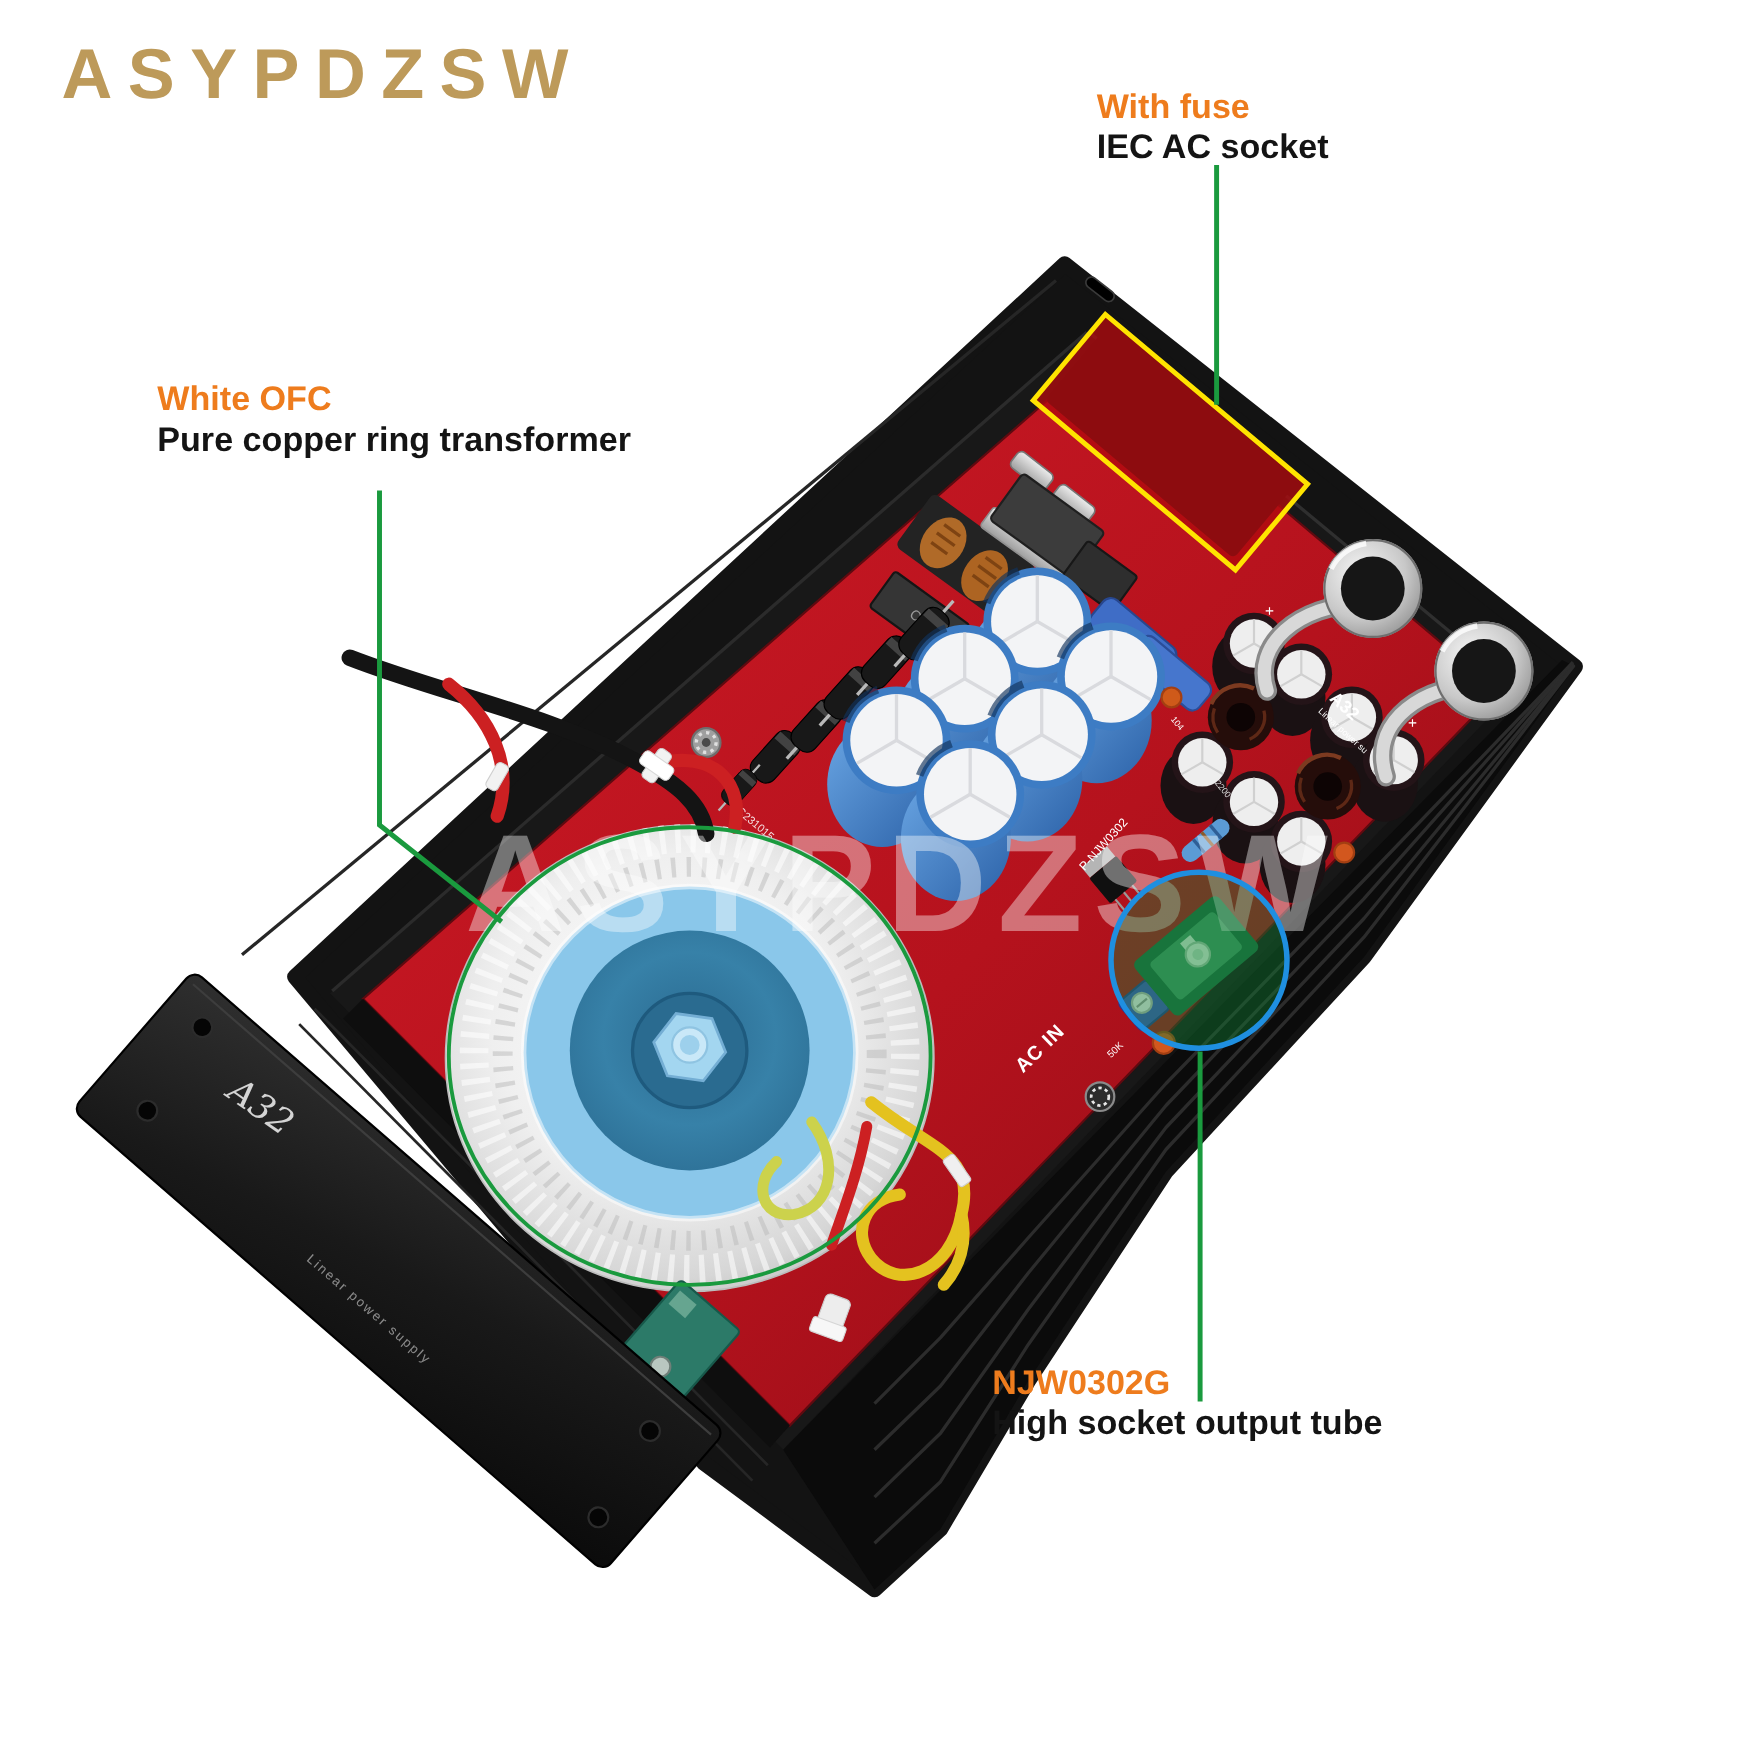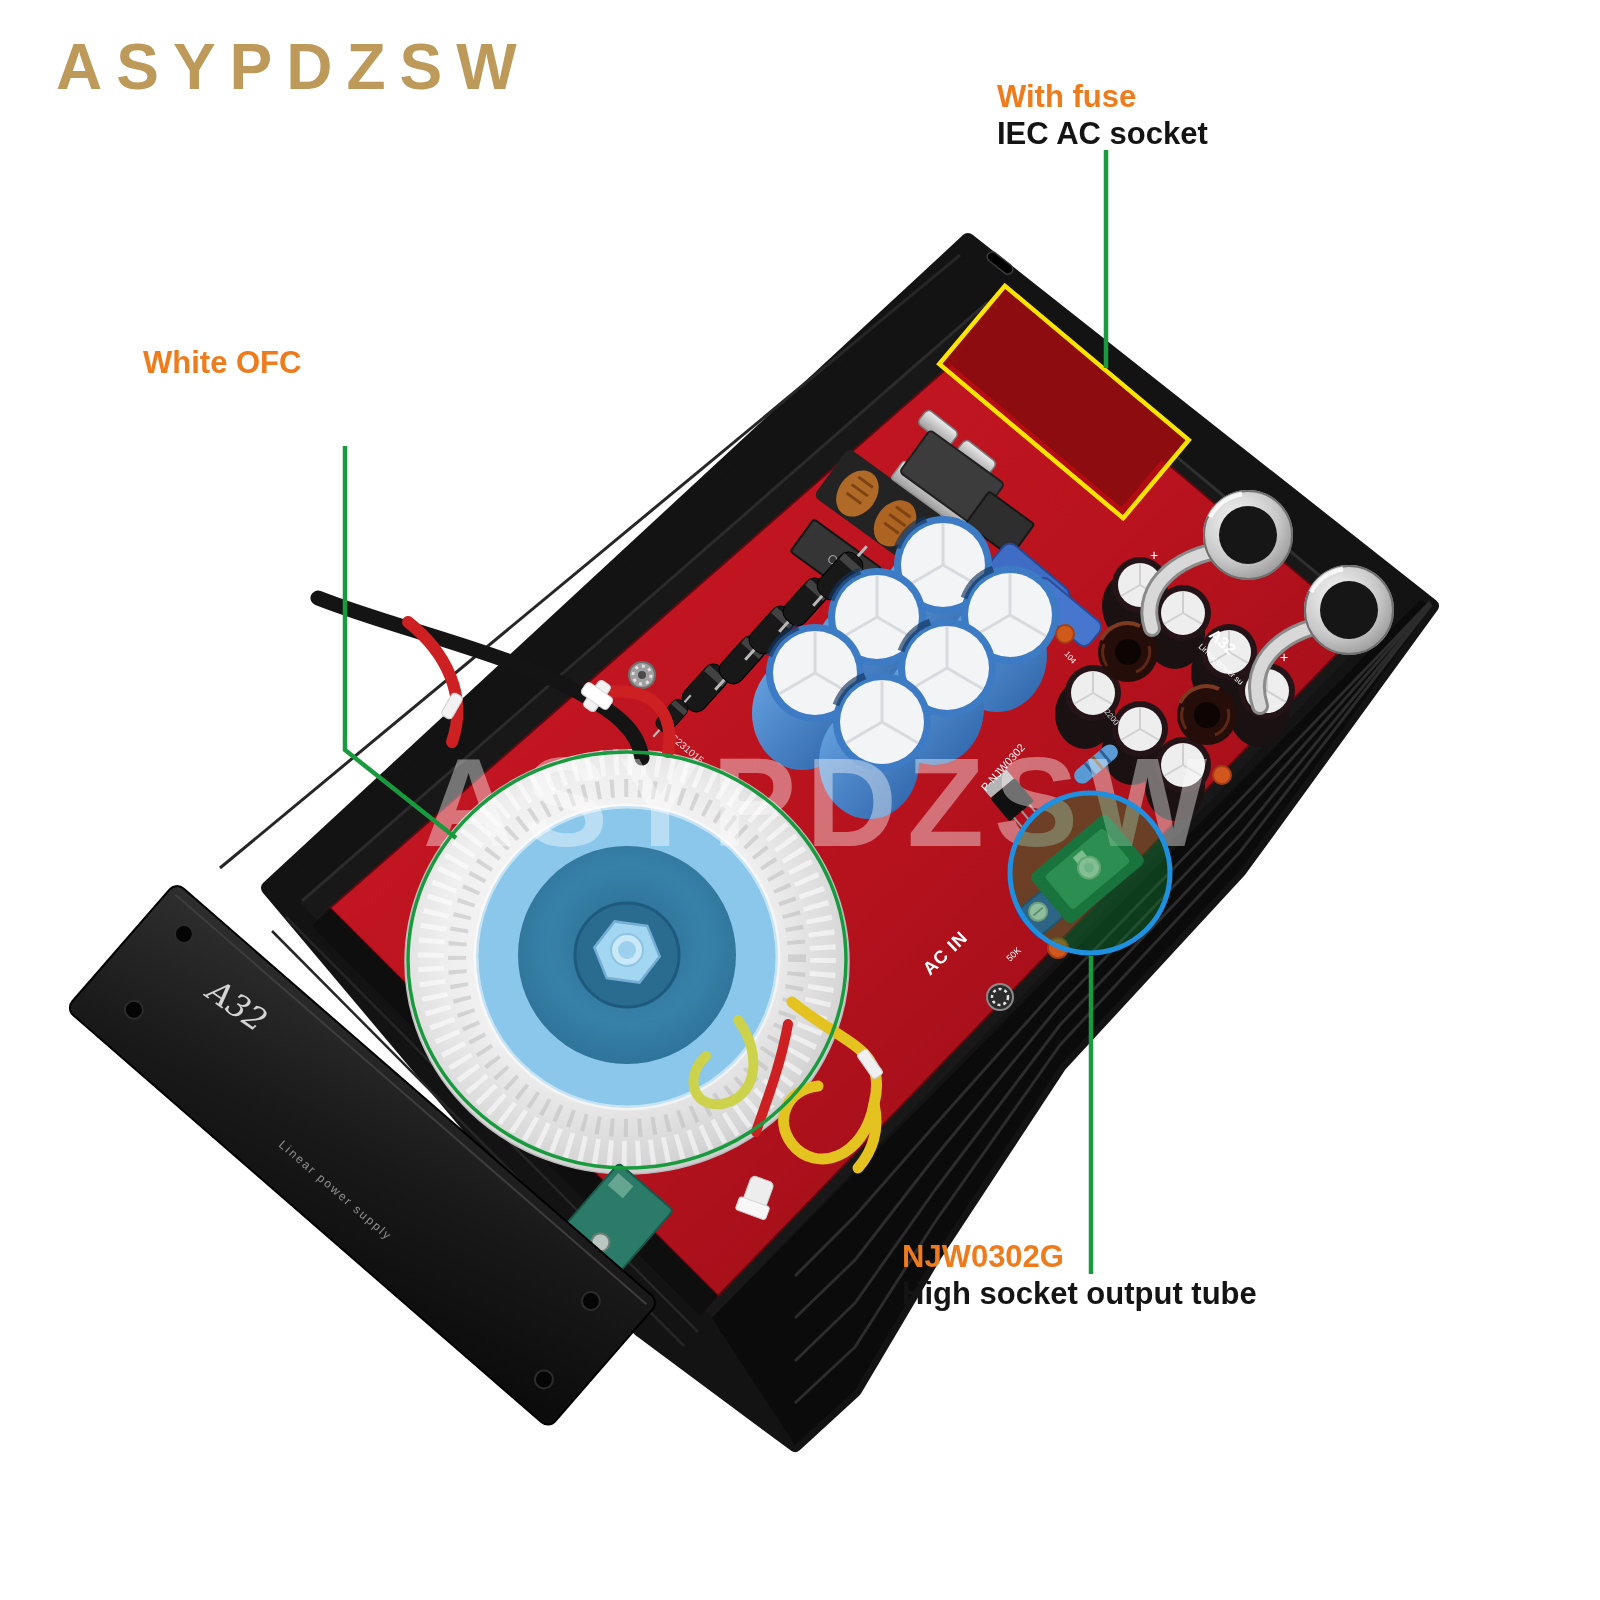--- a/index.html
+++ b/index.html
@@ -357,20 +357,21 @@
 
 <div class="logo">ASYPDZSW</div>
 
 <div class="ann ann-fuse">
   <div class="t">With fuse</div>
   <div class="s">IEC AC socket</div>
 </div>
 
 <div class="ann ann-trafo">
   <div class="t">White OFC</div>
+  <div class="s">Pure copper ring transformer</div>
 </div>
 
 <div class="ann ann-tube">
   <div class="t">NJW0302G</div>
   <div class="s">High socket output tube</div>
 </div>
 
 </div>
 
 </body></html>

